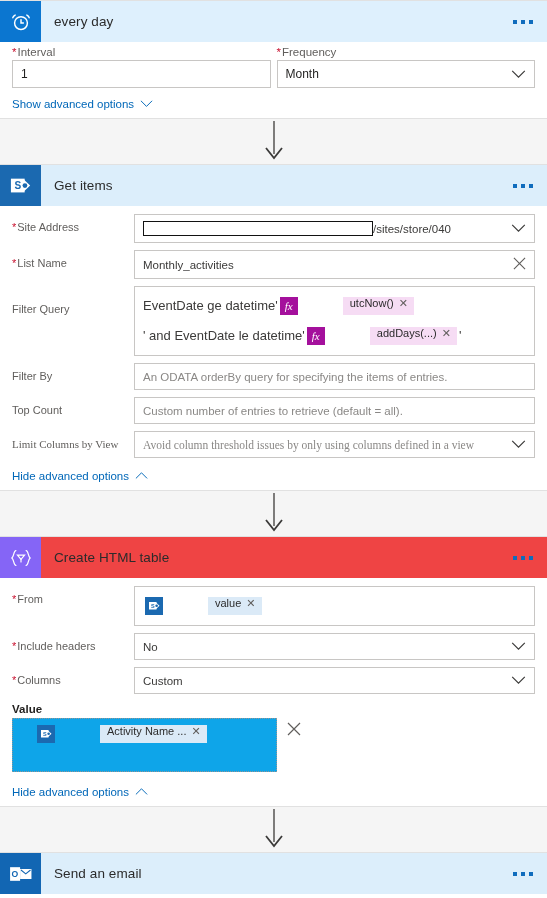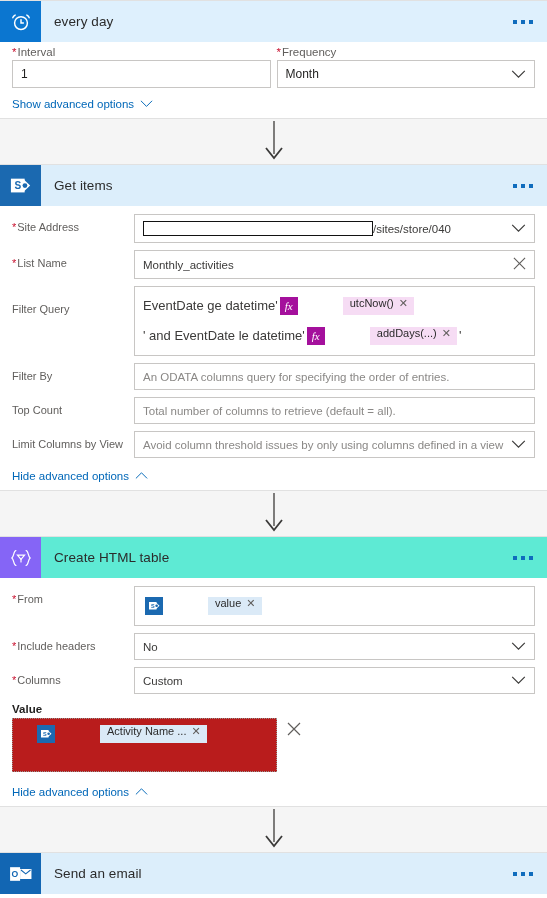--- a/index.html
+++ b/index.html
@@ -15,21 +15,21 @@
 
   
   .card { width: 547px; background: #ffffff; border: 1px solid #e1e1e1; border-left: none; border-right: none; }
   .card-header {
     display: flex; align-items: center;
     height: 41px;
     position: relative;
   }
   .hdr-trigger  { background: #def0fd; }
   .hdr-sp       { background: #dceefb; }
-  .hdr-purple   { background: #5eead4; }
+  .hdr-purple   { background: #ef4444; }
   .hdr-outlook  { background: #dceefb; }
 
   .icon-tile {
     width: 41px; height: 41px;
     flex: 0 0 41px;
     display: flex; align-items: center; justify-content: center;
   }
   .tile-blue   { background: #0b76d0; }
   .tile-sp     { background: #1b69b0; }
   .tile-purple { background: #8565f6; }
@@ -42,21 +42,21 @@
   .ellipsis {
     position: absolute; right: 14px; top: 50%; transform: translateY(-50%);
     display: flex; gap: 4px;
   }
   .ellipsis i { width: 4px; height: 4px; background: #0f6cbd; display: block; }
 
   
   .card-body { padding: 8px 12px 10px 12px; }
 
   .row { display: flex; align-items: flex-start; margin-bottom: 7px; }
-  .row:last-child { margin-bottom: 0; }
+  .row:last-child { margin-bottom: 0; font-family: Liberation Serif, serif; }
   .lbl {
     width: 122px; flex: 0 0 122px;
     font-size: 11px; color: #605e5c;
     padding-top: 6px; line-height: 14px;
   }
   .req::before { content: "*"; color: #c8102e; margin-right: 1px; }
 
   .fld {
     flex: 1 1 auto; min-height: 27px;
     border: 1px solid #c8c6c4; background: #fff;
@@ -107,21 +107,21 @@
   }
 
   .adv-link {
     font-size: 11.5px; color: #0067b8; padding: 8px 12px 8px 12px;
     display: flex; align-items: center; gap: 6px; cursor: pointer;
   }
 
   
   .value-label { font-size: 11.5px; font-weight: bold; color: #201f1e; padding: 2px 0 3px 0; }
   .dotted-box {
-    border: 1px dotted #979593; background: #b91c1c;
+    border: 1px dotted #979593; background: #0ea5e9;
     width: 265px; padding: 3px 4px;
   }
   .dotted-row { height: 23px; display: flex; align-items: center; }
 
   
   .connector { height: 45px; display: flex; align-items: center; justify-content: center; background: #f5f5f5; }
   .connector svg { display: block; }
 
   .flt-text { font-size: 13px; color: #3b3a39; line-height: 20px; }
 </style>
@@ -249,28 +249,28 @@
                 <span class="tk-x">✕</span>
               </span>
           </span>
           <span class="flt-text">'</span>
         </div>
       </div>
 
       <div class="row">
         <div class="lbl">Filter By</div>
         <div class="fld ph">
-          <span>An ODATA columns query for specifying the order of entries.</span>
+          <span>An ODATA orderBy query for specifying the items of entries.</span>
         </div>
       </div>
 
       <div class="row">
         <div class="lbl">Top Count</div>
         <div class="fld ph">
-          <span>Total number of columns to retrieve (default = all).</span>
+          <span>Custom number of entries to retrieve (default = all).</span>
         </div>
       </div>
 
       <div class="row">
         <div class="lbl">Limit Columns by View</div>
         <div class="fld ph">
           <span>Avoid column threshold issues by only using columns defined in a view</span>
           <span class="chev">
             <svg width="15" height="9" viewBox="0 0 16 10">
                 <path d="M1 1 L8 8 L15 1" stroke="#3b3a39" stroke-width="1.3" fill="none"></path>

